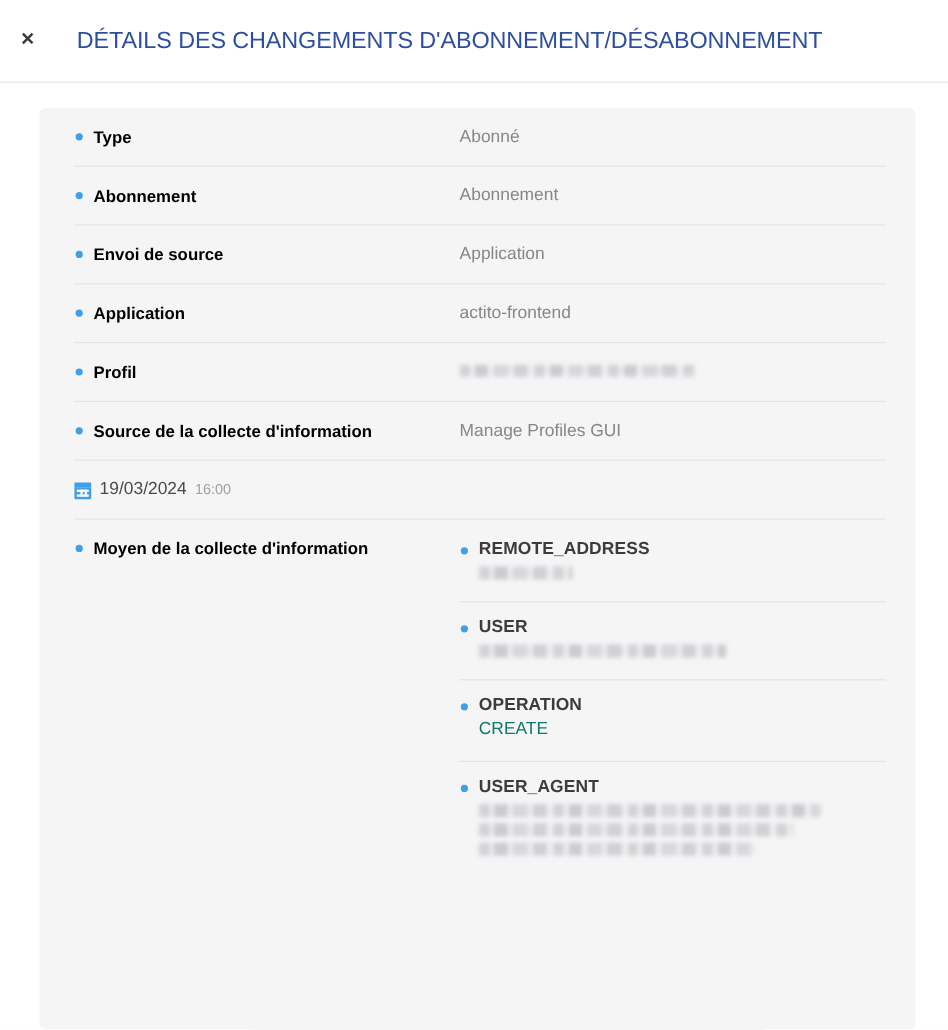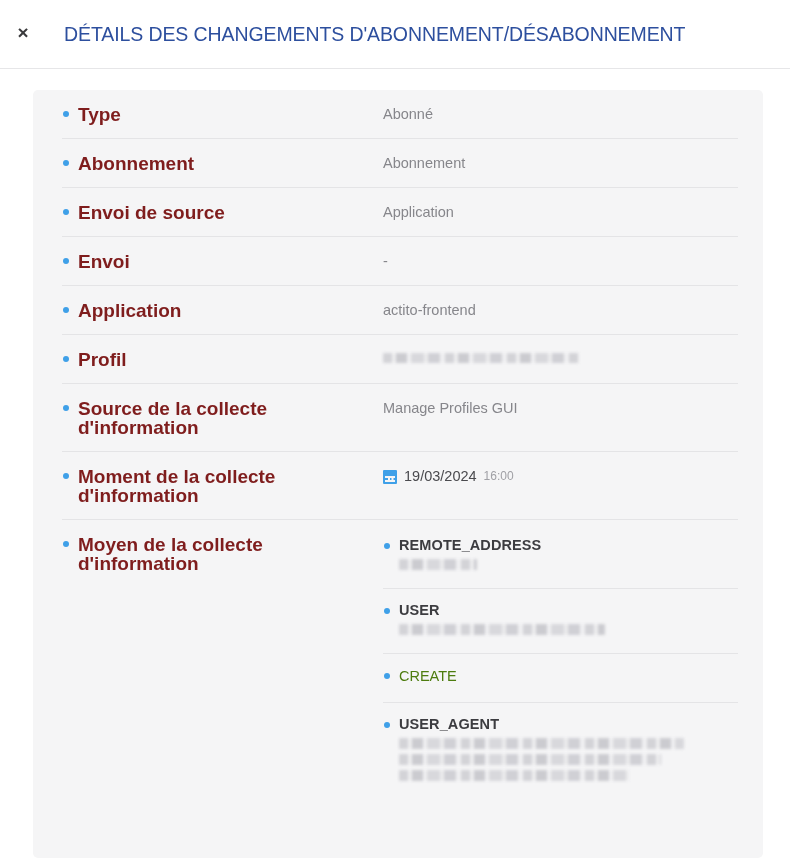--- a/index.html
+++ b/index.html
@@ -83,23 +83,23 @@
     box-sizing: border-box;
   }
   .row.last { border-bottom: none; }
 
   .row-label {
     width: 321px;
     flex: 0 0 321px;
     position: relative;
     padding: 15px 0 14px 16px;
     box-sizing: border-box;
-    font-size: 19px;
+    font-size: 14px;
     font-weight: bold;
-    color: #7f1d1d;
+    color: #000000;
     line-height: 19px;
   }
   .bullet {
     position: absolute;
     left: 1px;
     top: 21px;
     width: 6px;
     height: 6px;
     border-radius: 50%;
     background: #3fa0e8;
@@ -219,21 +219,21 @@
   }
   .sub-label {
     font-size: 14.5px;
     font-weight: bold;
     color: #3c3c40;
     line-height: 19px;
     letter-spacing: 0.1px;
   }
   .sub-value {
     font-size: 14.5px;
-    color: #4d7c0f;
+    color: #0f766e;
     line-height: 19px;
     padding-top: 1px;
   }
 
   .row.nested .row-value { padding-top: 4px; padding-bottom: 0; }
   .row.nested { border-bottom: none; justify-content: center; }
 </style>
 </head>
 <body>
 
@@ -262,27 +262,20 @@
     </li>
 
     <li class="row">
       <div class="row-label">
         <span class="bullet"></span>
         <span>Envoi de source</span>
       </div>
       <div class="row-value">Application</div>
     </li>
 
-    <li class="row">
-      <div class="row-label">
-        <span class="bullet"></span>
-        <span>Envoi</span>
-      </div>
-      <div class="row-value">-</div>
-    </li>
 
     <li class="row">
       <div class="row-label">
         <span class="bullet"></span>
         <span>Application</span>
       </div>
       <div class="row-value">actito-frontend</div>
     </li>
 
     <li class="row">
@@ -297,24 +290,20 @@
 
     <li class="row">
       <div class="row-label">
         <span class="bullet"></span>
         <span>Source de la collecte d'information</span>
       </div>
       <div class="row-value">Manage Profiles GUI</div>
     </li>
 
     <li class="row">
-      <div class="row-label">
-        <span class="bullet"></span>
-        <span>Moment de la collecte d'information</span>
-      </div>
       <div class="row-value">
         <span class="date-value">
           <span class="cal-icon">
             <span class="cal-top"></span>
               <span class="cal-body"></span>
           </span>
           <span class="date-text">19/03/2024</span>
           <span class="date-time">16:00</span>
         </span>
       </div>
@@ -339,20 +328,21 @@
           <li class="sub-row">
             <span class="sub-bullet"></span>
             <div class="sub-label">USER</div>
             <div class="sub-value">
               <span class="redacted w-user"></span>
             </div>
           </li>
 
           <li class="sub-row">
             <span class="sub-bullet"></span>
+            <div class="sub-label">OPERATION</div>
             <div class="sub-value">CREATE</div>
           </li>
 
           <li class="sub-row last">
             <span class="sub-bullet"></span>
             <div class="sub-label">USER_AGENT</div>
             <div class="sub-value ua-lines">
               <span class="redacted w-ua1"></span>
               <span class="redacted w-ua2"></span>
               <span class="redacted w-ua3"></span>

